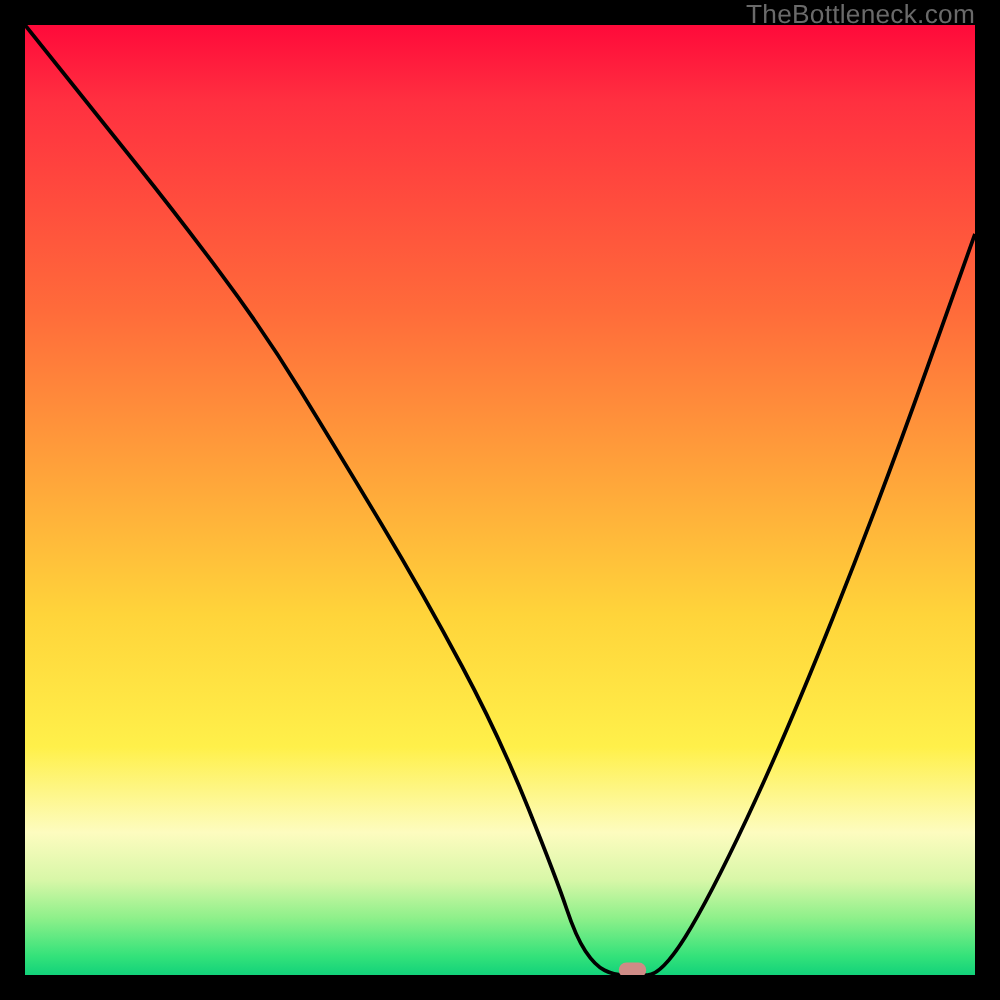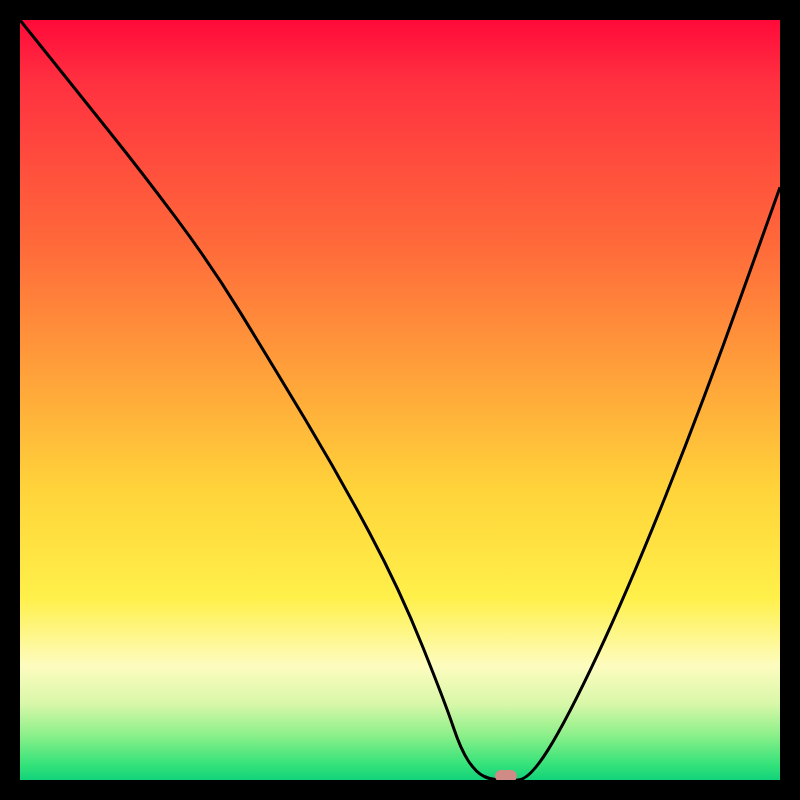--- a/index.html
+++ b/index.html
@@ -67,20 +67,21 @@
     height: 12px;
     border-radius: 6px;
     background: #cf8b86;
     transform: translate(-50%, -50%);
   }
 </style>
 </head>
 <body>
 
 <div class="stage">
+  <div class="watermark">TheBottleneck.com</div>
 
   <div class="plot">
     <div class="gradient"></div>
 
     <svg class="curve" viewBox="0 0 760 760" preserveAspectRatio="none">
       <path id="curve-path" d="M 0.0 0.0 Q 0.0 0.0 30.4 38.0 Q 60.8 76.0 91.2 114.0 Q 121.6 152.0 155.8 197.6 Q 190.0 243.2 220.4 292.6 Q 250.8 342.0 285.0 399.0 Q 319.2 456.0 349.6 513.0 Q 380.0 570.0 402.8 627.0 Q 425.6 684.0 433.2 706.8 Q 440.8 729.6 448.4 741.0 Q 456.0 752.4 463.6 756.2 Q 471.2 760.0 478.8 760.0 Q 486.4 760.0 497.8 760.0 Q 509.2 760.0 528.2 729.6 Q 547.2 699.2 577.6 634.6 Q 608.0 570.0 646.0 475.0 Q 684.0 380.0 722.0 273.6 T 760.0 167.2" fill="none" stroke="#000000" stroke-width="3"></path>
     </svg>
 
     <div id="marker" class="marker" style="left: 486.4px; top: 756px; background: rgb(207, 139, 134);"></div>
   </div>

